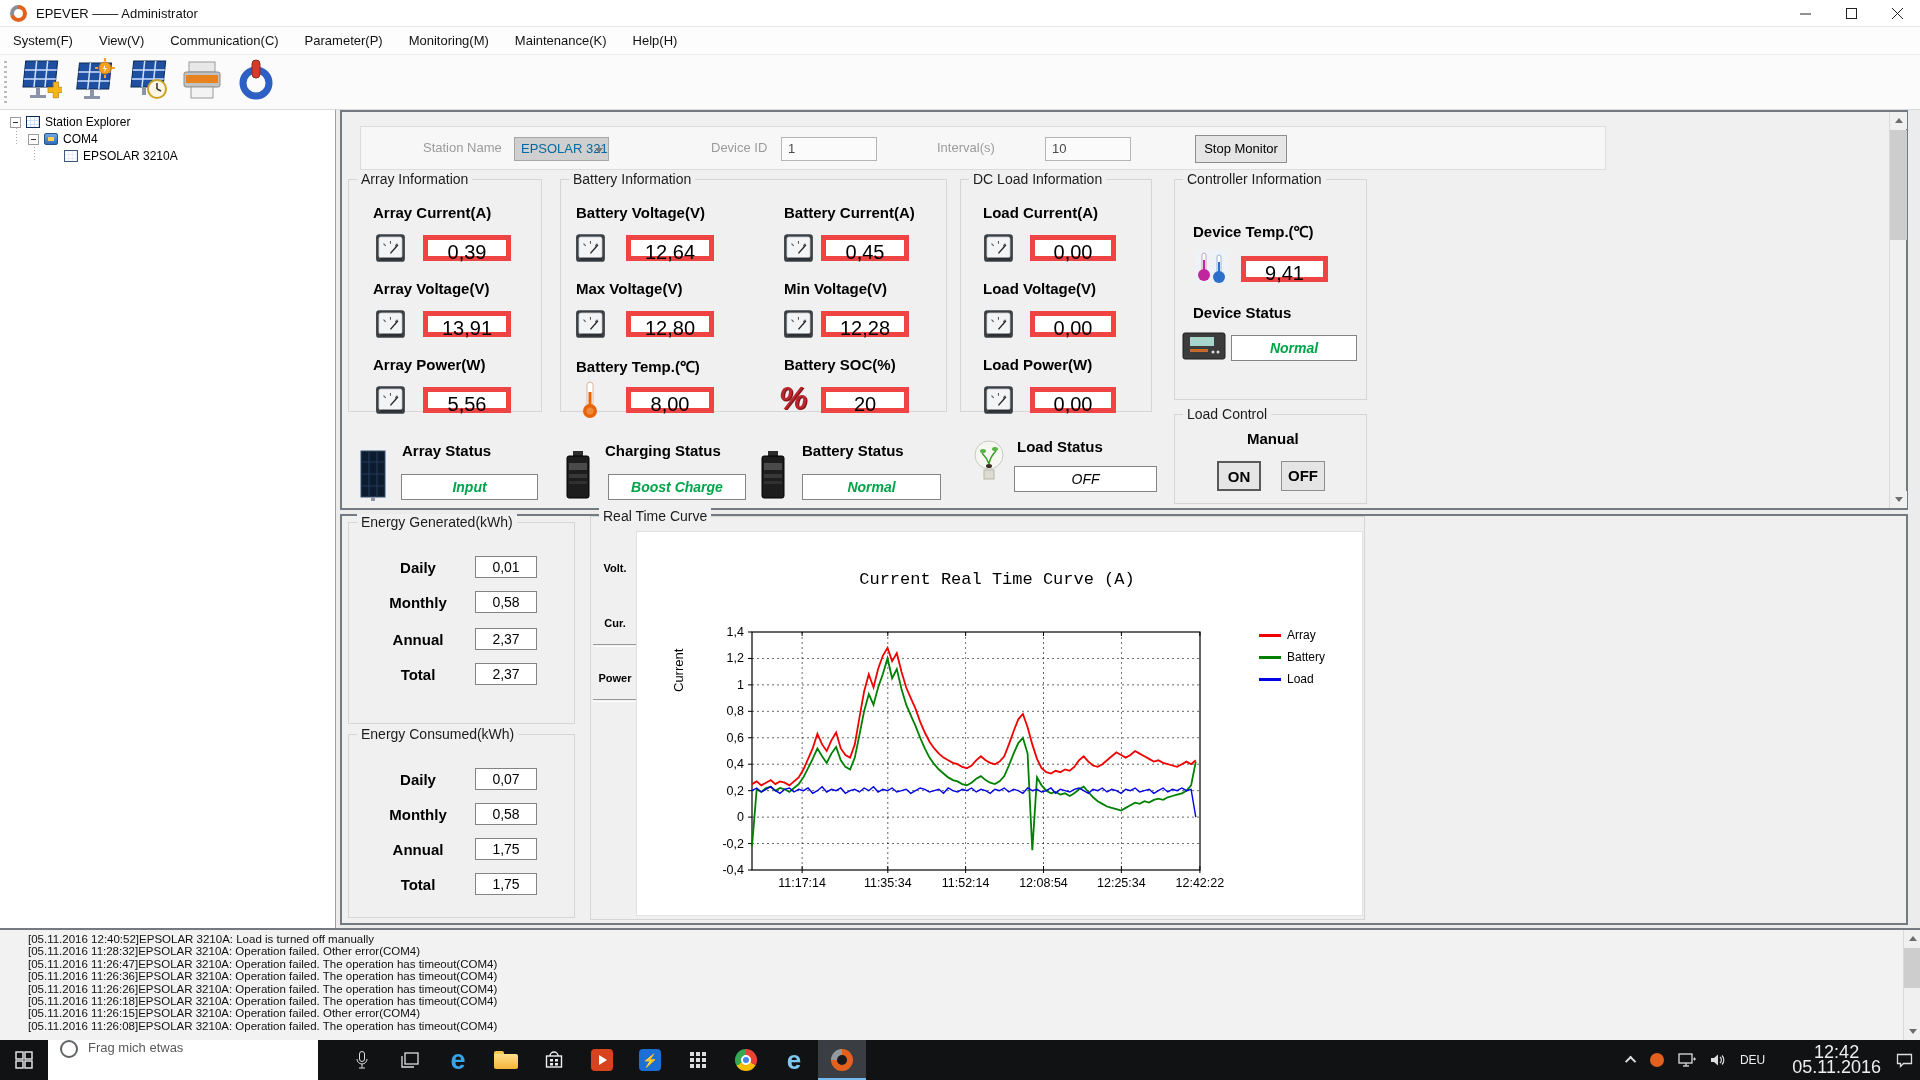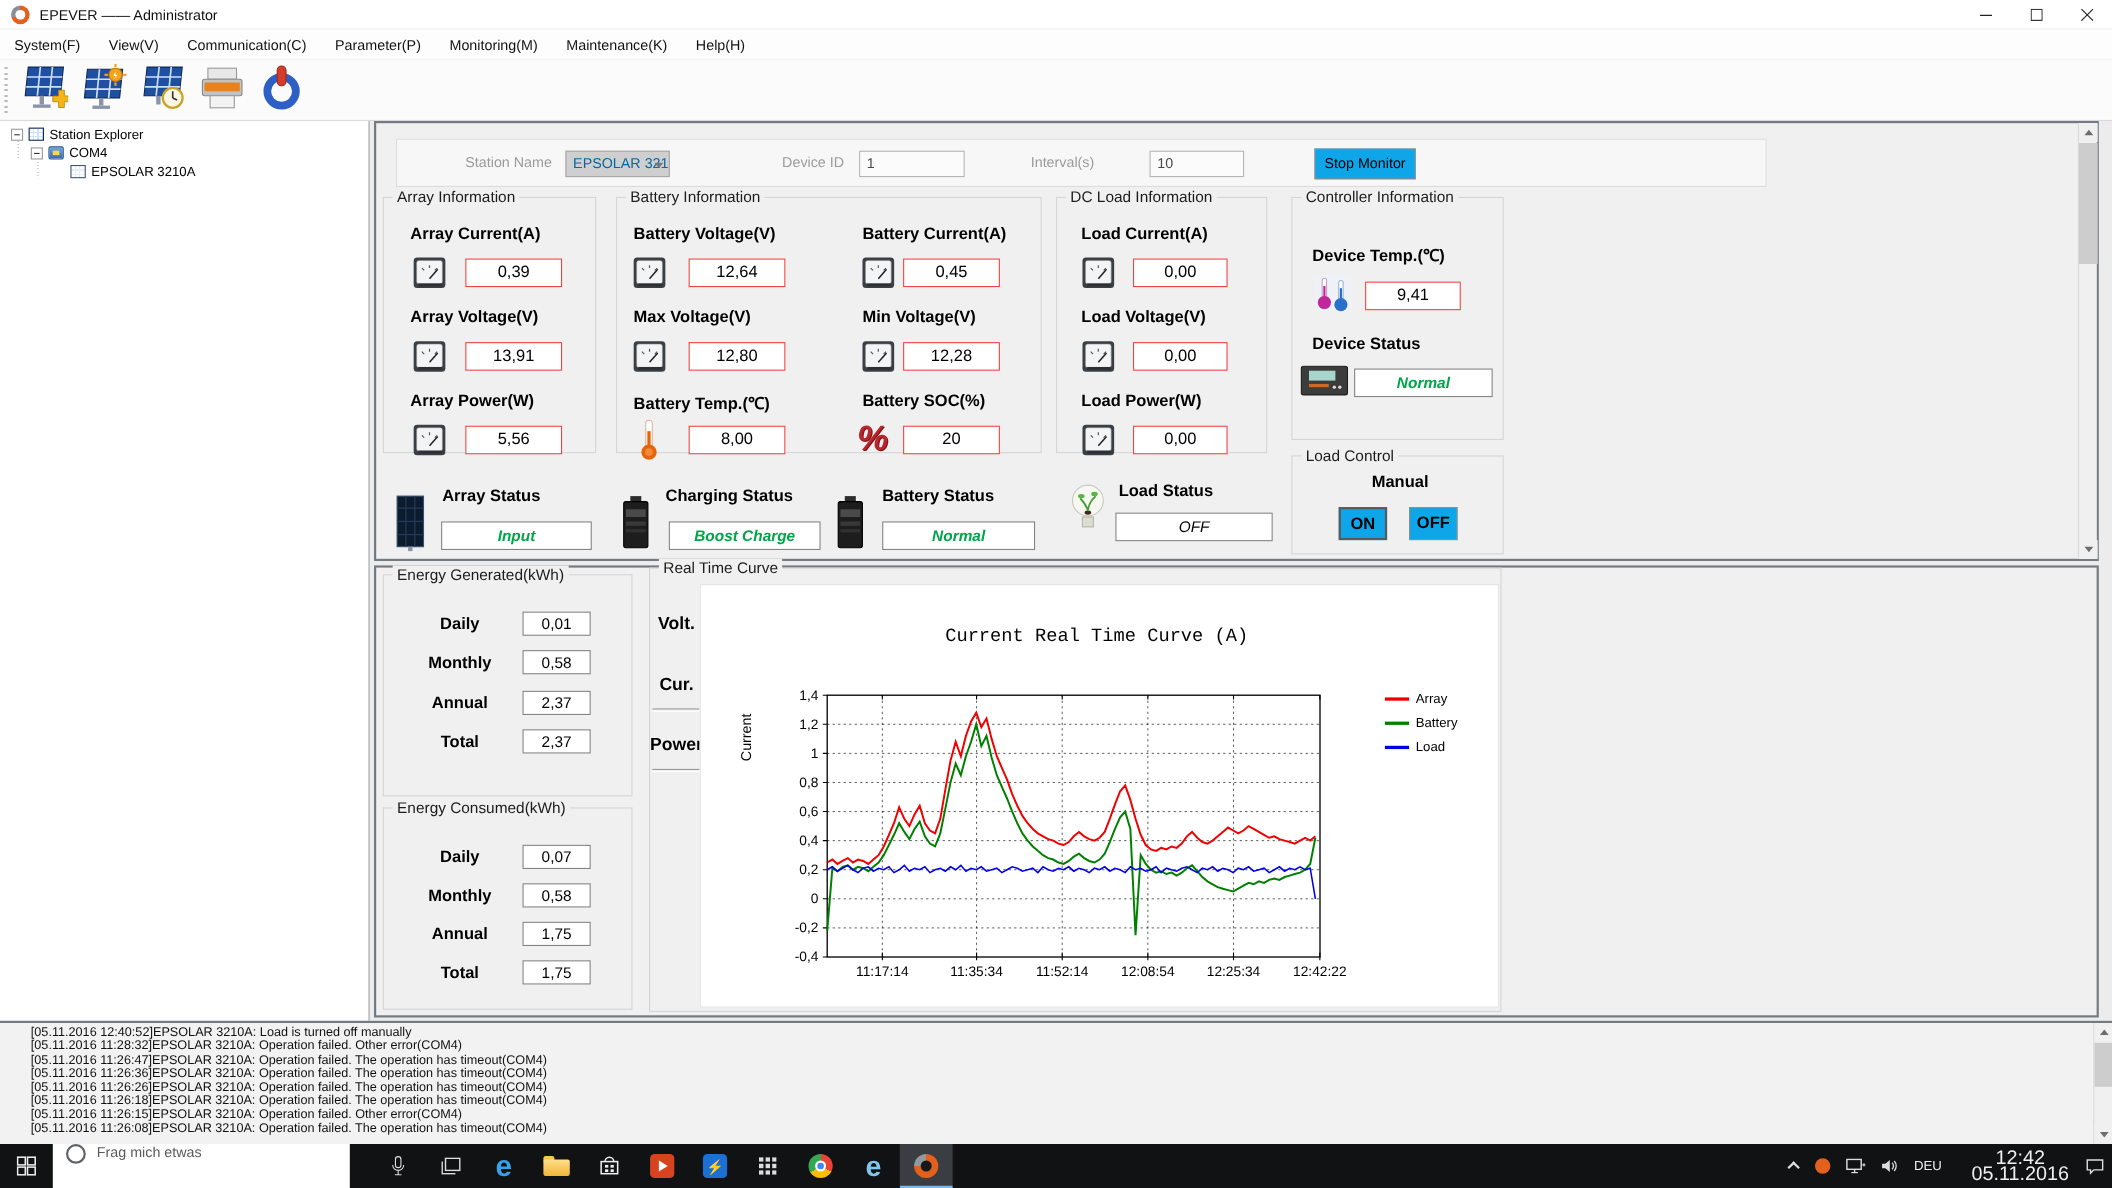--- a/index.html
+++ b/index.html
@@ -36,43 +36,43 @@
   .dev-ico{background:linear-gradient(#8ea8c6,#54749a);border:1px solid #3c587a;
     background-image:repeating-linear-gradient(90deg,transparent 0 3px,#e6eefb 3px 4px),repeating-linear-gradient(transparent 0 3px,#e6eefb 3px 4px);}
   .dotline{position:absolute;background-image:repeating-linear-gradient(#aaa 0 1px,transparent 1px 3px);width:1px;}
   
   .big-panel{position:absolute;background:#f0f0f0;border:2px solid #747a82;}
   .monitor-panel{left:340px;top:0px;width:1568px;height:400px;}
   .bottom-panel{left:340px;top:404px;width:1568px;height:411px;}
   .grp{position:absolute;border:1px solid #d5d5d5;}
   .grp-title{position:absolute;top:-9px;left:8px;background:#f0f0f0;padding:0 4px;font-size:14px;color:#1c1c1c;white-space:nowrap;}
   .flabel{position:absolute;font-size:15px;font-weight:700;white-space:nowrap;}
-  .vbox{position:absolute;width:88px;height:26px;background:#fff;border:1px solid #ef4444;
-    font-size:15px;text-align:center;line-height:24px;}
+  .vbox{position:absolute;width:88px;height:26px;background:#fff;border:5px solid #ef4444;
+    font-size:20px;text-align:center;line-height:24px;}
   .sbox{position:absolute;height:26px;background:#fff;border:1px solid #848484;
     font-size:14px;text-align:center;line-height:24px;font-style:italic;}
   .green{color:#00a54a;font-weight:700;}
   .meter{position:absolute;width:32px;height:32px;}
   .icon-abs{position:absolute;}
   
   .station-row{position:absolute;left:18px;top:14px;width:1246px;height:44px;background:#f7f7f7;border:1px solid #dcdcdc;}
   .gray-label{position:absolute;top:13px;font-size:13px;color:#9b9b9b;white-space:nowrap;}
   .combo{position:absolute;left:153px;top:10px;width:95px;height:24px;background:#cfcfcf;border:1px solid #a7a7a7;
     font-size:13px;color:#0369a1;line-height:22px;padding-left:6px;}
   .combo .chev{position:absolute;right:5px;top:10px;width:0;height:0;border-left:4px solid transparent;border-right:4px solid transparent;border-top:5px solid #777;}
   .tfield{position:absolute;top:10px;height:24px;background:#fbfbfb;border:1px solid #b5b5b5;
     font-size:13px;color:#4a4a4a;line-height:22px;padding-left:6px;}
-  .pushbtn{background:#0ea5e9;border:1px solid #8e8e8e;text-align:center;position:absolute;}
+  .pushbtn{background:#e5e5e5;border:1px solid #8e8e8e;text-align:center;position:absolute;}
   
   .en-label{position:absolute;width:78px;text-align:center;font-size:15px;font-weight:700;}
   .en-box{position:absolute;left:126px;width:62px;height:22px;background:#fff;border:1px solid #848484;
     font-size:14px;text-align:center;line-height:20px;}
   
   .chart-white{position:absolute;left:45px;top:14px;width:727px;height:385px;background:#fff;border:1px solid #e2e2e2;}
-  .ctab{position:absolute;left:4px;width:40px;height:26px;font-size:16px;font-weight:700;
+  .ctab{position:absolute;left:4px;width:40px;height:26px;font-size:11px;font-weight:700;
     display:flex;align-items:center;justify-content:center;background:#f0f0f0;}
   .ctab-sep{position:absolute;left:2px;width:44px;height:3px;border-top:1px solid #999;border-bottom:1px solid #fff;}
   .chart-title{position:absolute;left:130px;top:38px;width:460px;text-align:center;
     font-family:"Liberation Mono","DejaVu Sans Mono",monospace;font-size:17px;color:#000;}
   .ylab{position:absolute;left:12px;top:95px;font-size:13px;transform:rotate(-90deg);transform-origin:left top;
     left:34px;top:160px;}
   .leg-row{position:absolute;left:622px;display:flex;align-items:center;gap:6px;font-size:12px;}
   .leg-swatch{width:22px;height:3px;background:#000;flex:0 0 auto;}
   
   .vscroll{position:absolute;width:17px;background:#f0f0f0;border-left:1px solid #d9d9d9;}

